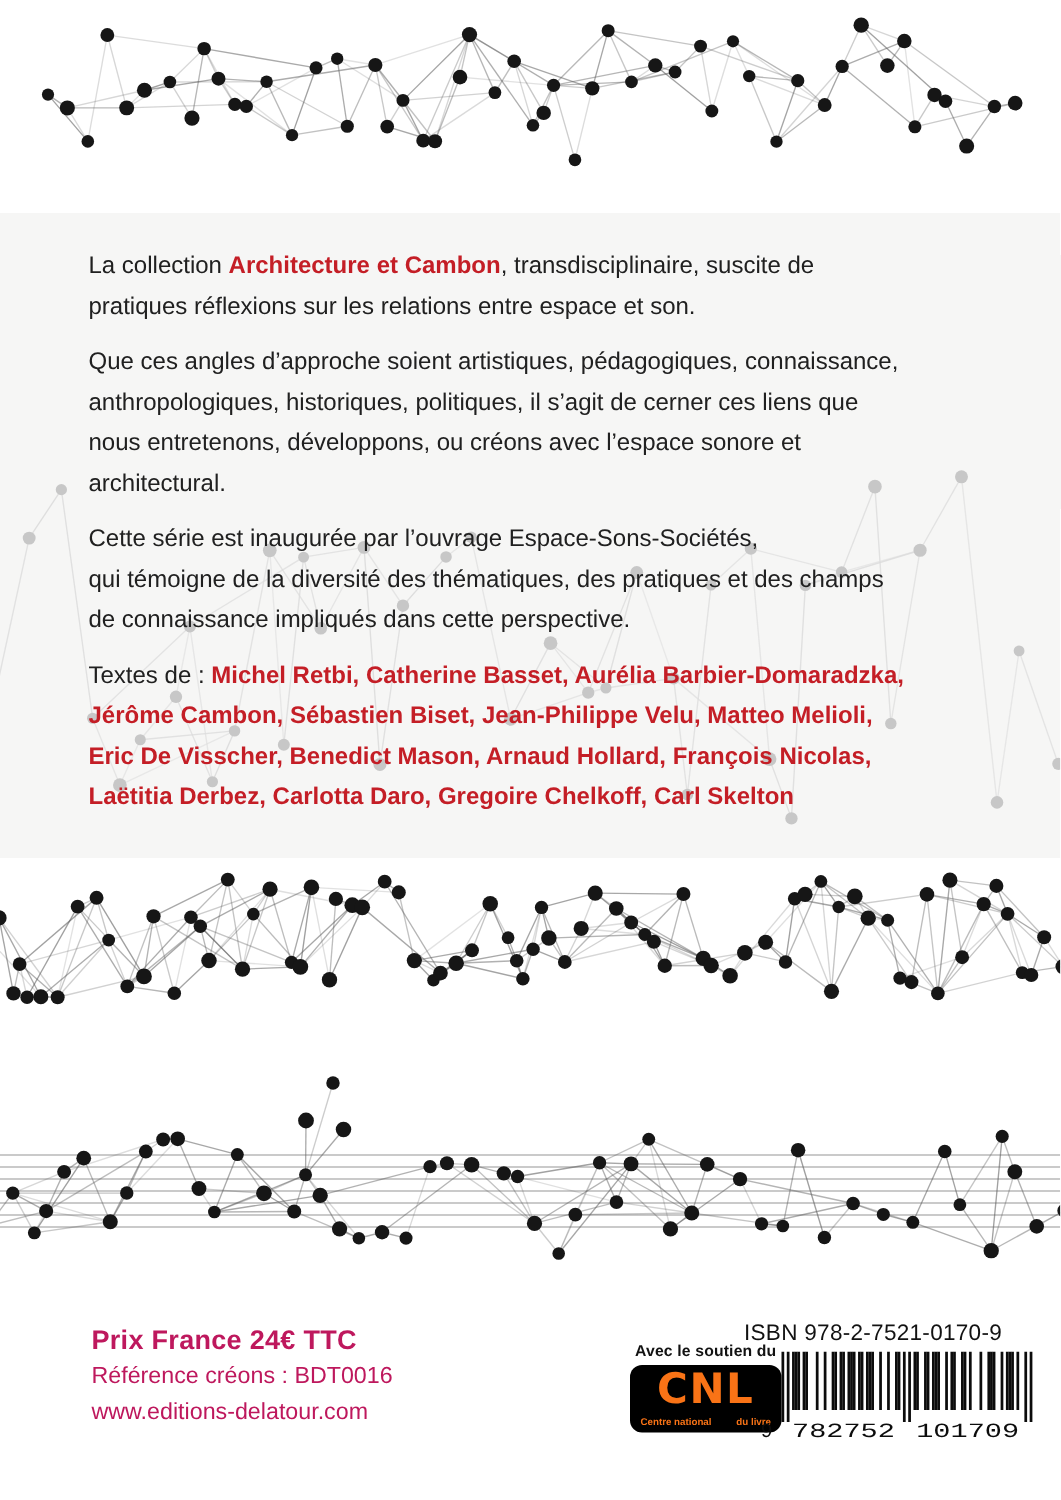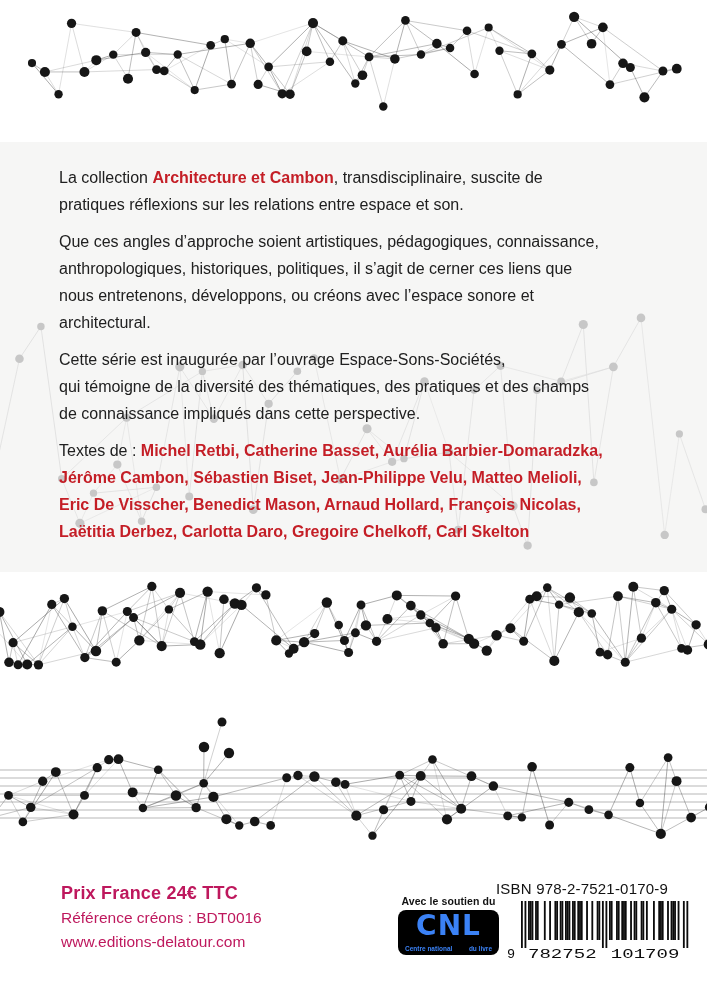--- a/index.html
+++ b/index.html
@@ -16,23 +16,23 @@
   .intro p{margin:0 0 10px 0;white-space:pre-line;}
   .red{color:var(--red,#c41e26);font-weight:700;}
   .authors-names{color:var(--red,#c41e26);font-weight:700;}
 
   .price-block{position:absolute;left:61px;top:880px;color:#be185d;}
   .price{font-size:18px;font-weight:700;line-height:26px;letter-spacing:.2px;}
   .ref,.site{font-size:15.5px;line-height:24px;}
 
   .isbn-label{position:absolute;left:496px;top:880px;font-size:15px;color:#121212;letter-spacing:.2px;}
 
-  .cnl{position:absolute;left:398px;top:895px;width:101px;text-align:center;}
+  .cnl{position:absolute;left:420px;top:895px;width:101px;text-align:center;}
   .cnl-support{font-size:10.5px;font-weight:700;color:#121212;letter-spacing:.1px;line-height:12px;}
-  .cnl-box{margin-top:3px;background:#000;border-radius:8px;height:45px;color:#3b82f6;
+  .cnl-box{margin-top:3px;background:#000;border-radius:8px;height:45px;color:#f97316;
            padding:1px 7px 3px 7px;box-sizing:border-box;display:flex;flex-direction:column;justify-content:space-between;}
   .cnl-acronym{font-size:28px;font-weight:800;line-height:30px;letter-spacing:1px;font-family:"DejaVu Sans",sans-serif;}
   .cnl-caption{display:flex;justify-content:space-between;font-size:6.5px;font-weight:700;line-height:7px;}
 
   #barcode{position:absolute;left:505px;top:901px;}
 </style>
 </head>
 <body>
 
 <div class="page">

